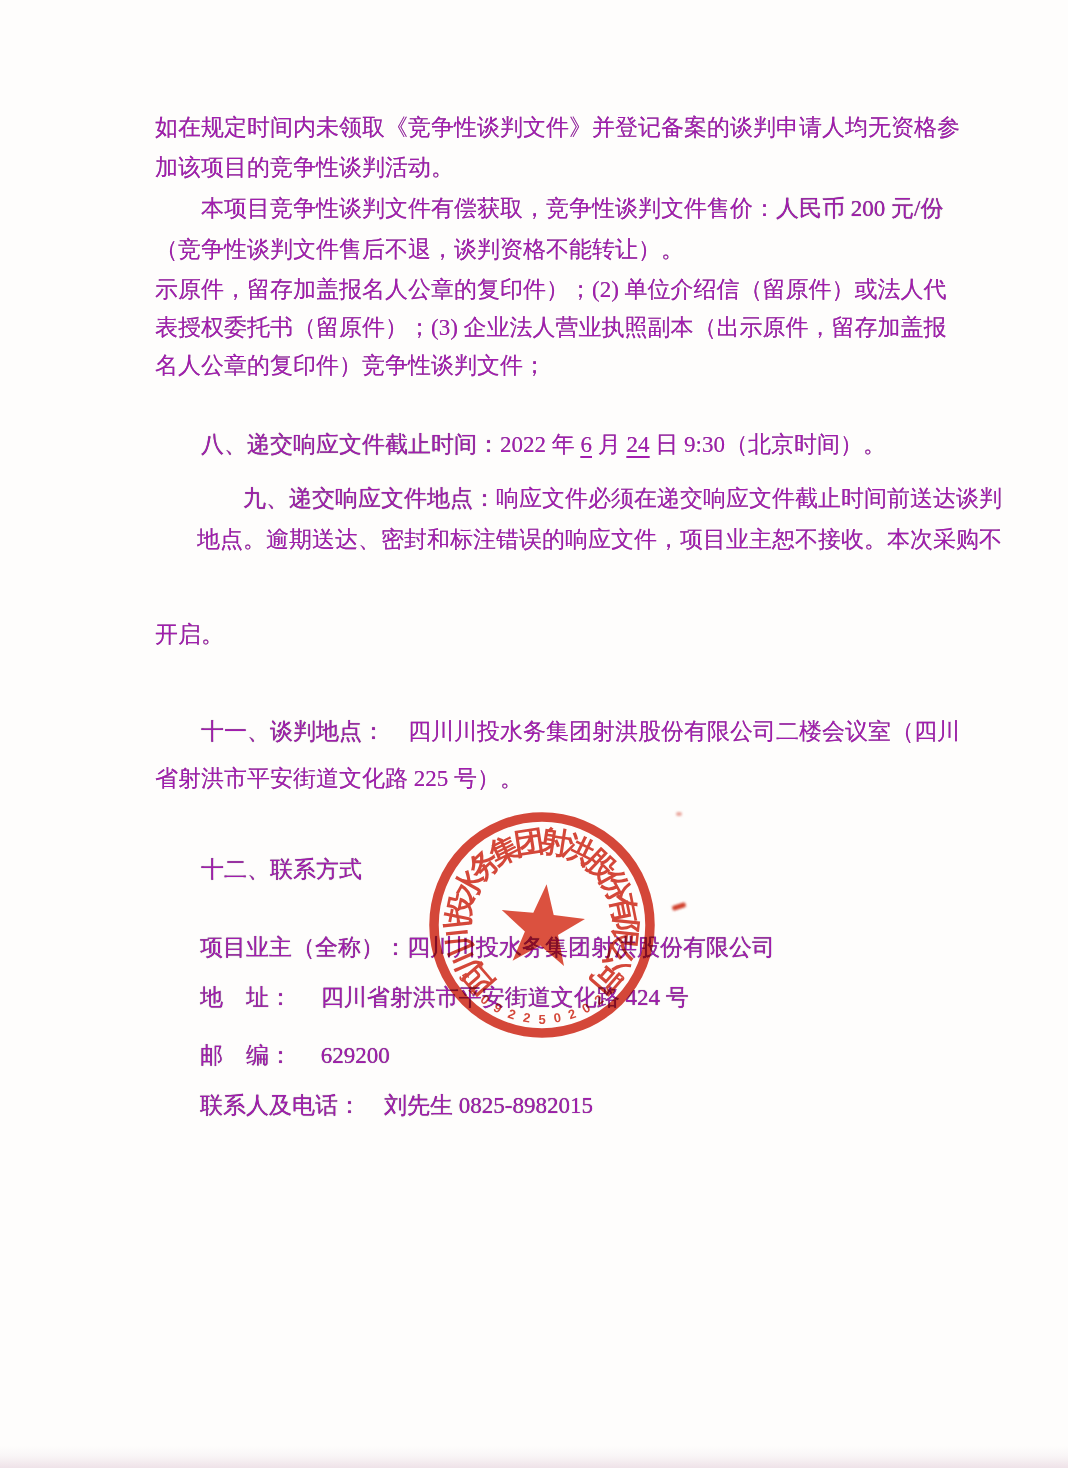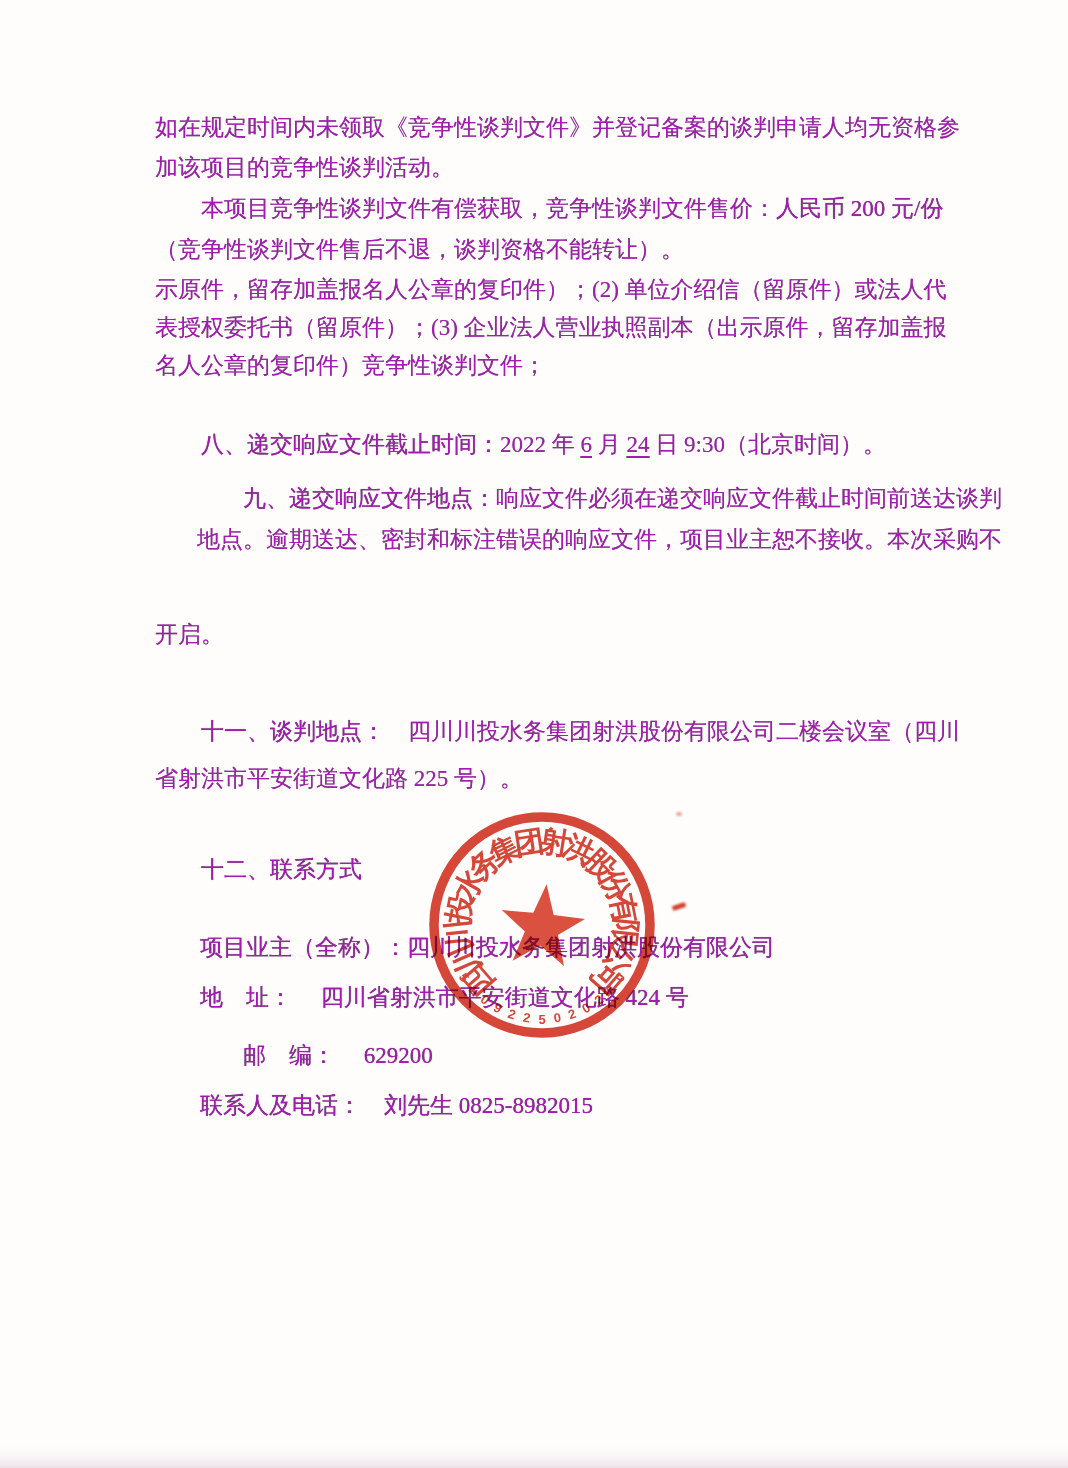--- a/index.html
+++ b/index.html
@@ -80,21 +80,21 @@
       </div>
       <div class="tblock" style="top: 850px; left: 155px; line-height: 40px;">
         <div class="tline"><span>　　</span><span class="bold">十二、联系方式</span></div>
       </div>
       <div class="tblock" style="top: 928px; left: 200px; line-height: 40px;">
         <div class="tline"><span class="bold">项目业主（全称）：四川川投水务集团射洪股份有限公司</span></div>
       </div>
       <div class="tblock" style="top: 978px; left: 200px; line-height: 40px;">
         <div class="tline"><span class="bold">地　址：　 四川省射洪市平安街道文化路 424 号</span></div>
       </div>
-      <div class="tblock" style="top: 1036px; left: 200px; line-height: 40px; margin-left: 43px;">
+      <div class="tblock" style="top: 1036px; left: 200px; line-height: 40px;">
         <div class="tline"><span class="bold">邮　编：　 629200</span></div>
       </div>
       <div class="tblock" style="top: 1086px; left: 200px; line-height: 40px;">
         <div class="tline"><span class="bold">联系人及电话：　刘先生 0825-8982015</span></div>
       </div>
     </div>
 
   <div class="stamp-wrap" id="stamp" style="left:392px;top:775px;width:300px;height:300px;"><svg viewBox="0 0 300 300" width="300" height="300">
         <circle cx="150" cy="150" r="108" fill="none" stroke="#d2392a" stroke-width="9.5"></circle>
         <polygon points="154.6,109.2 161.7,140.0 193.0,143.9 166.0,160.1 172.0,191.1 148.2,170.4 120.6,185.7 132.9,156.6 109.8,135.1 141.3,137.8" fill="#da4430"></polygon>

